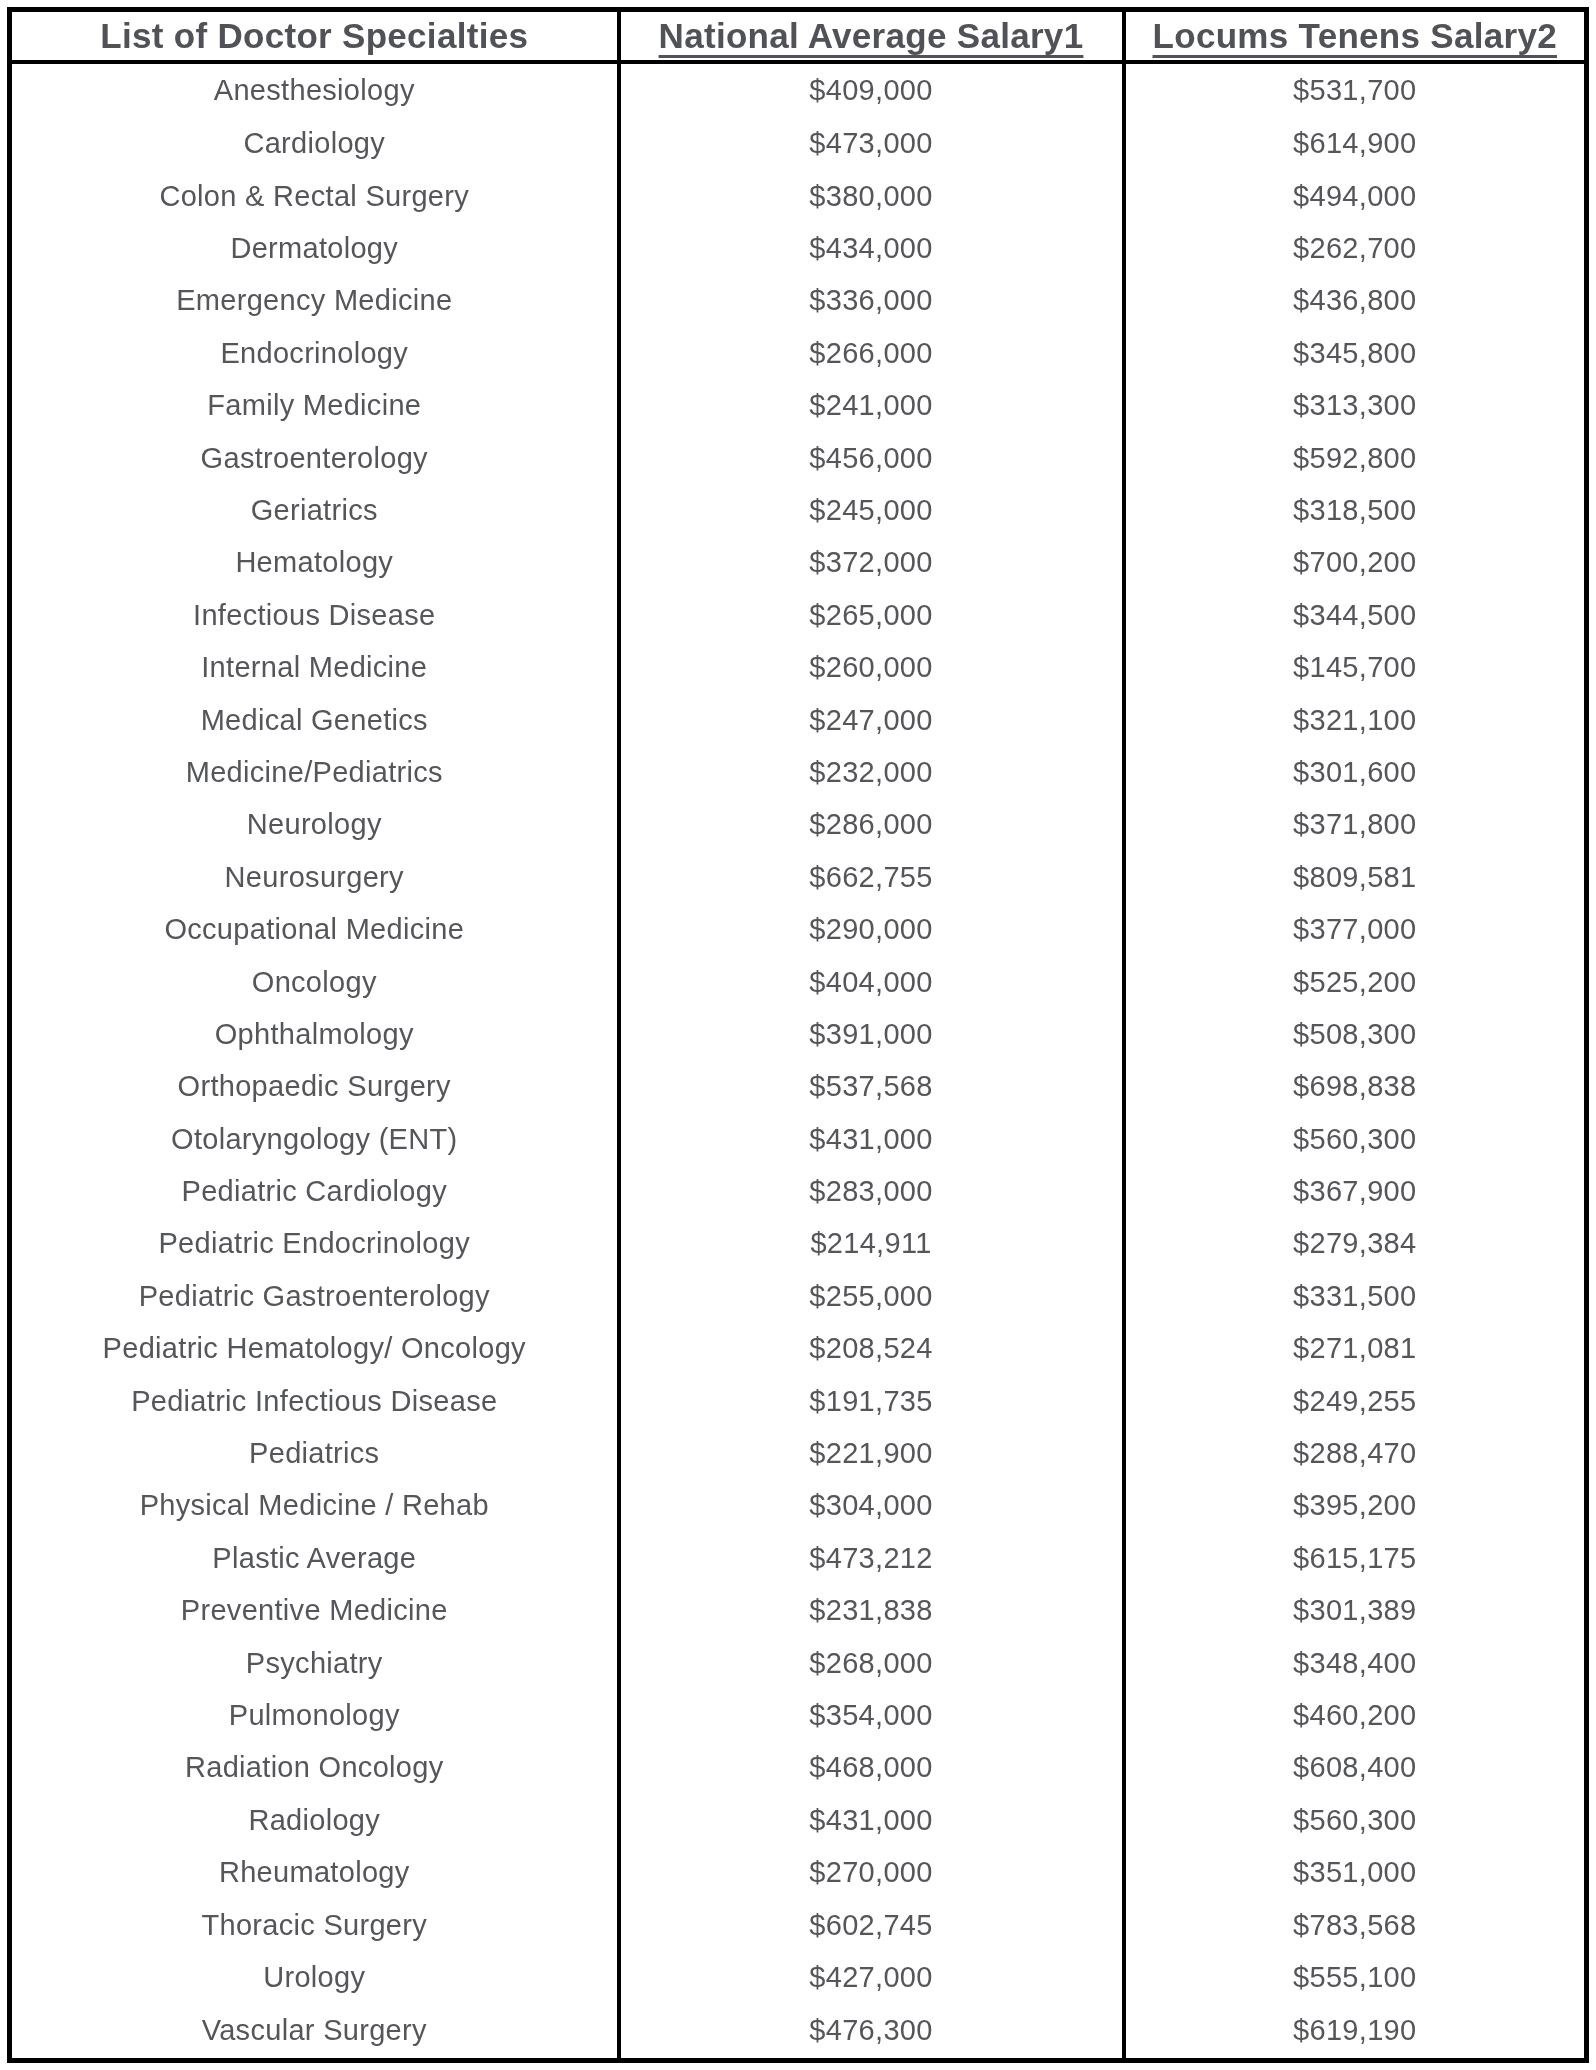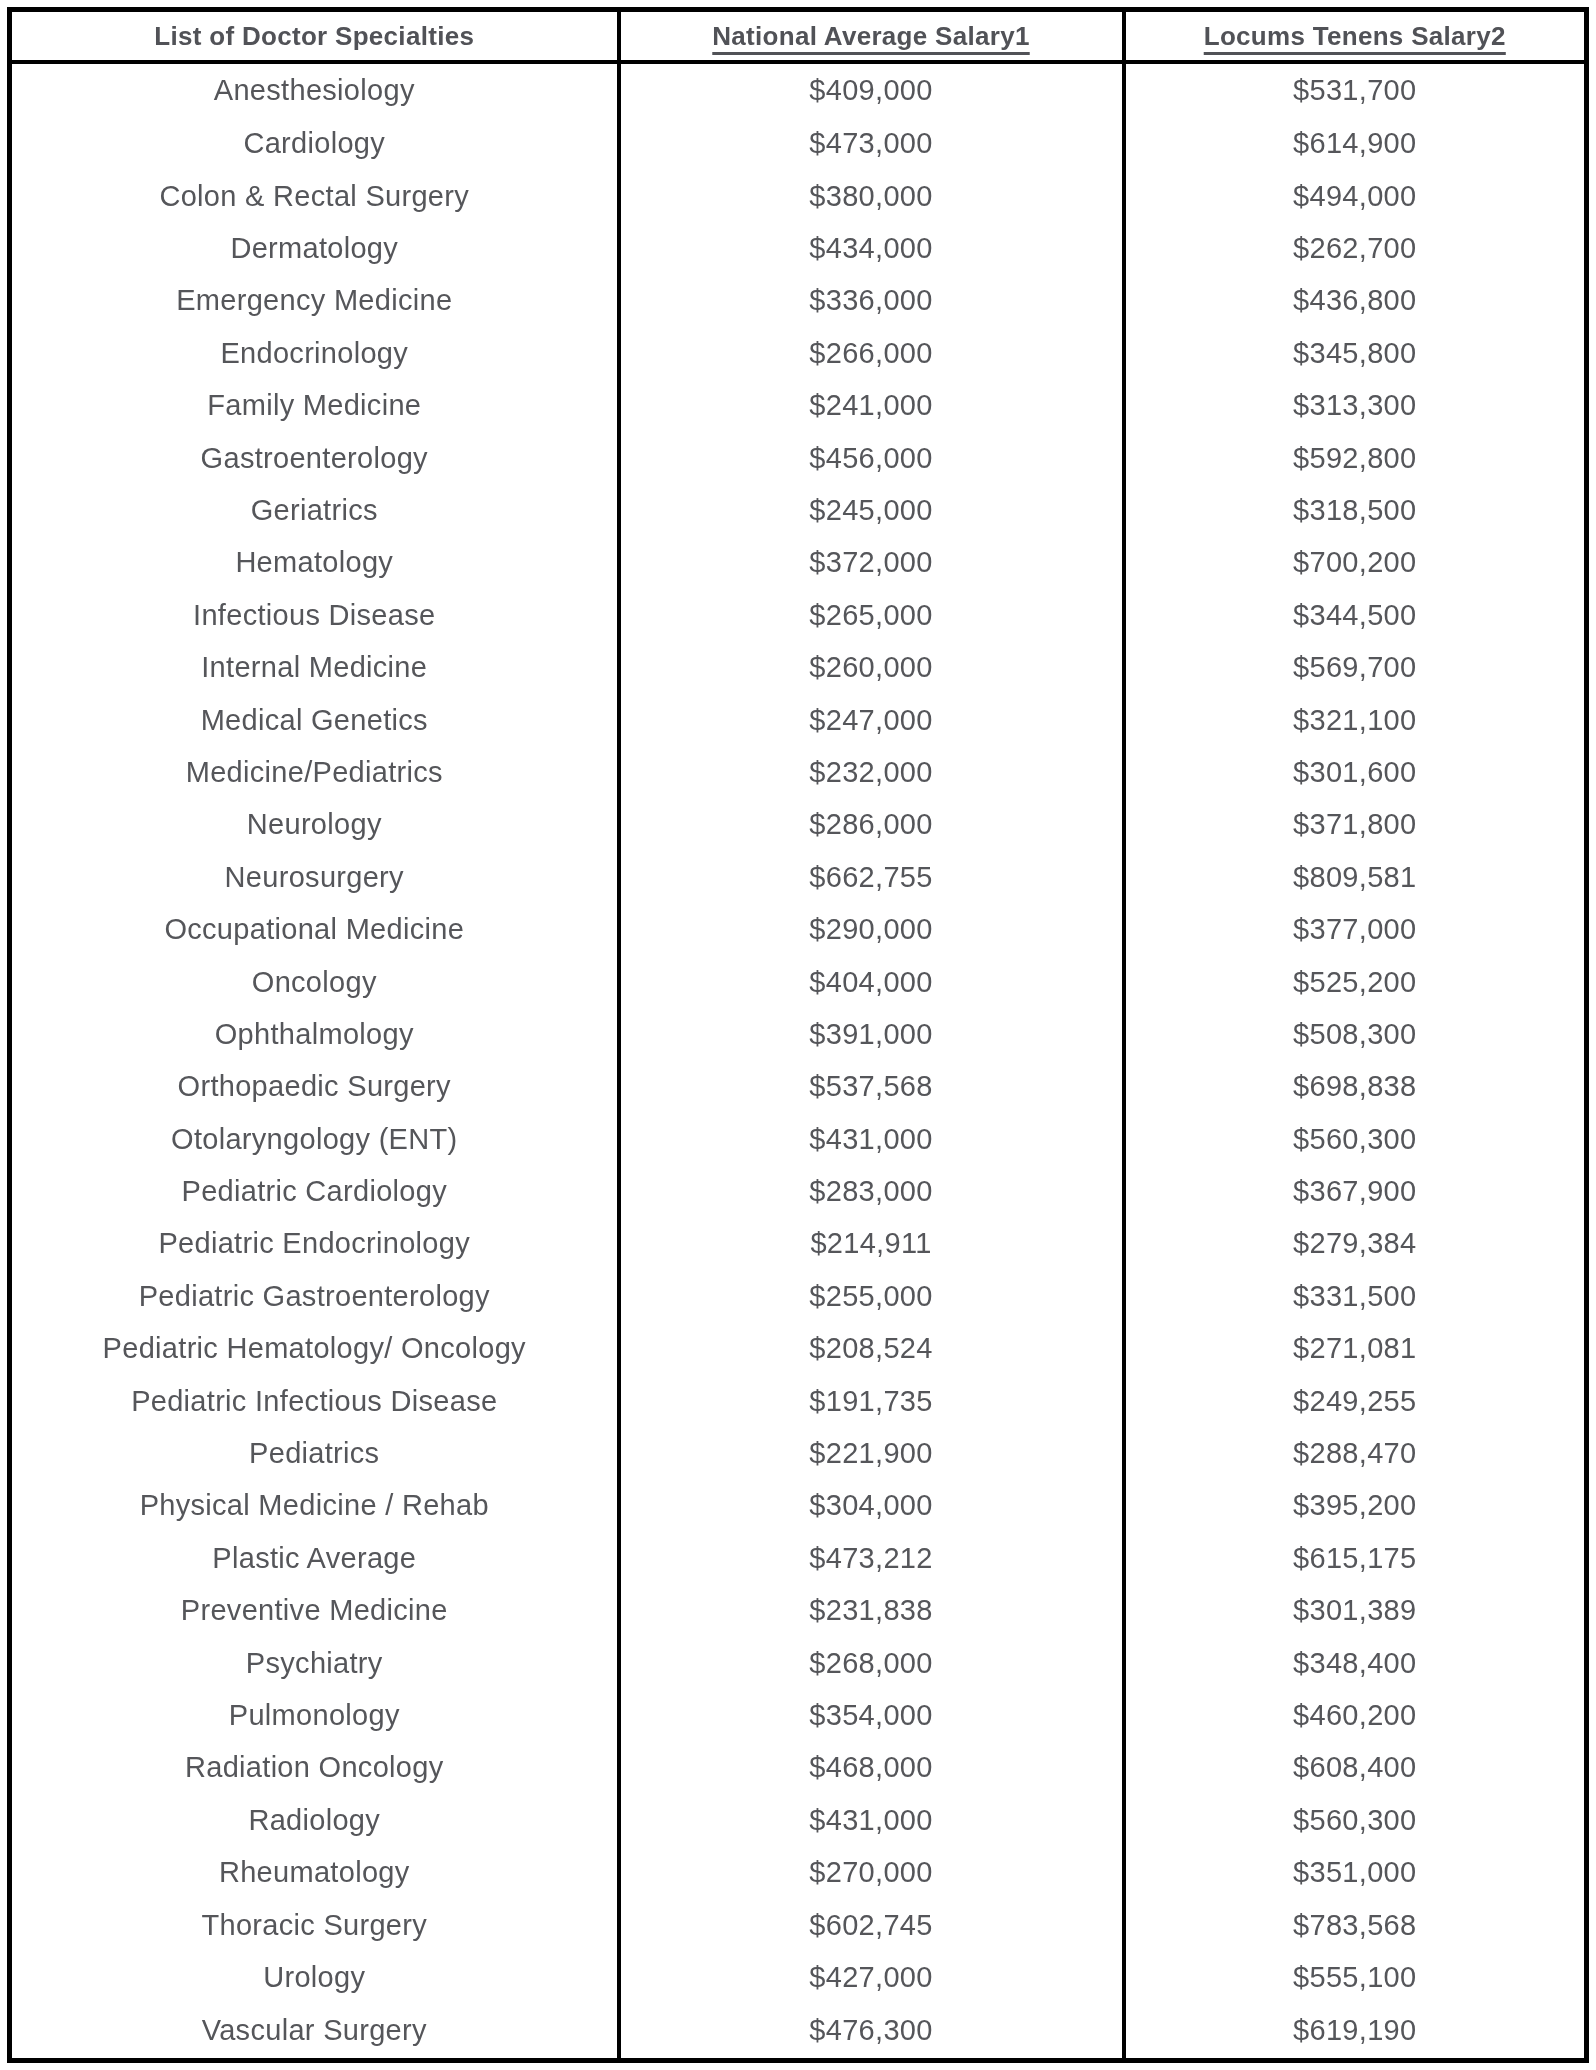--- a/index.html
+++ b/index.html
@@ -36,21 +36,21 @@
     padding: 0 6px;
     overflow: hidden;
     white-space: nowrap;
   }
   th + th, td + td {
     border-left: 4px solid #000000;
   }
   thead th {
     border-bottom: 4px solid #000000;
     height: 48px;
-    font-size: 26px;
+    font-size: 35px;
     font-weight: bold;
     color: #515257;
     letter-spacing: 0.3px;
   }
   td {
     font-size: 29px;
     letter-spacing: 0.3px;
   }
   .underline {
     text-decoration: underline;
@@ -134,21 +134,21 @@
           <td>$700,200</td>
         </tr>
         <tr>
           <td>Infectious Disease</td>
           <td>$265,000</td>
           <td>$344,500</td>
         </tr>
         <tr>
           <td>Internal Medicine</td>
           <td>$260,000</td>
-          <td>$569,700</td>
+          <td>$145,700</td>
         </tr>
         <tr>
           <td>Medical Genetics</td>
           <td>$247,000</td>
           <td>$321,100</td>
         </tr>
         <tr>
           <td>Medicine/Pediatrics</td>
           <td>$232,000</td>
           <td>$301,600</td>

